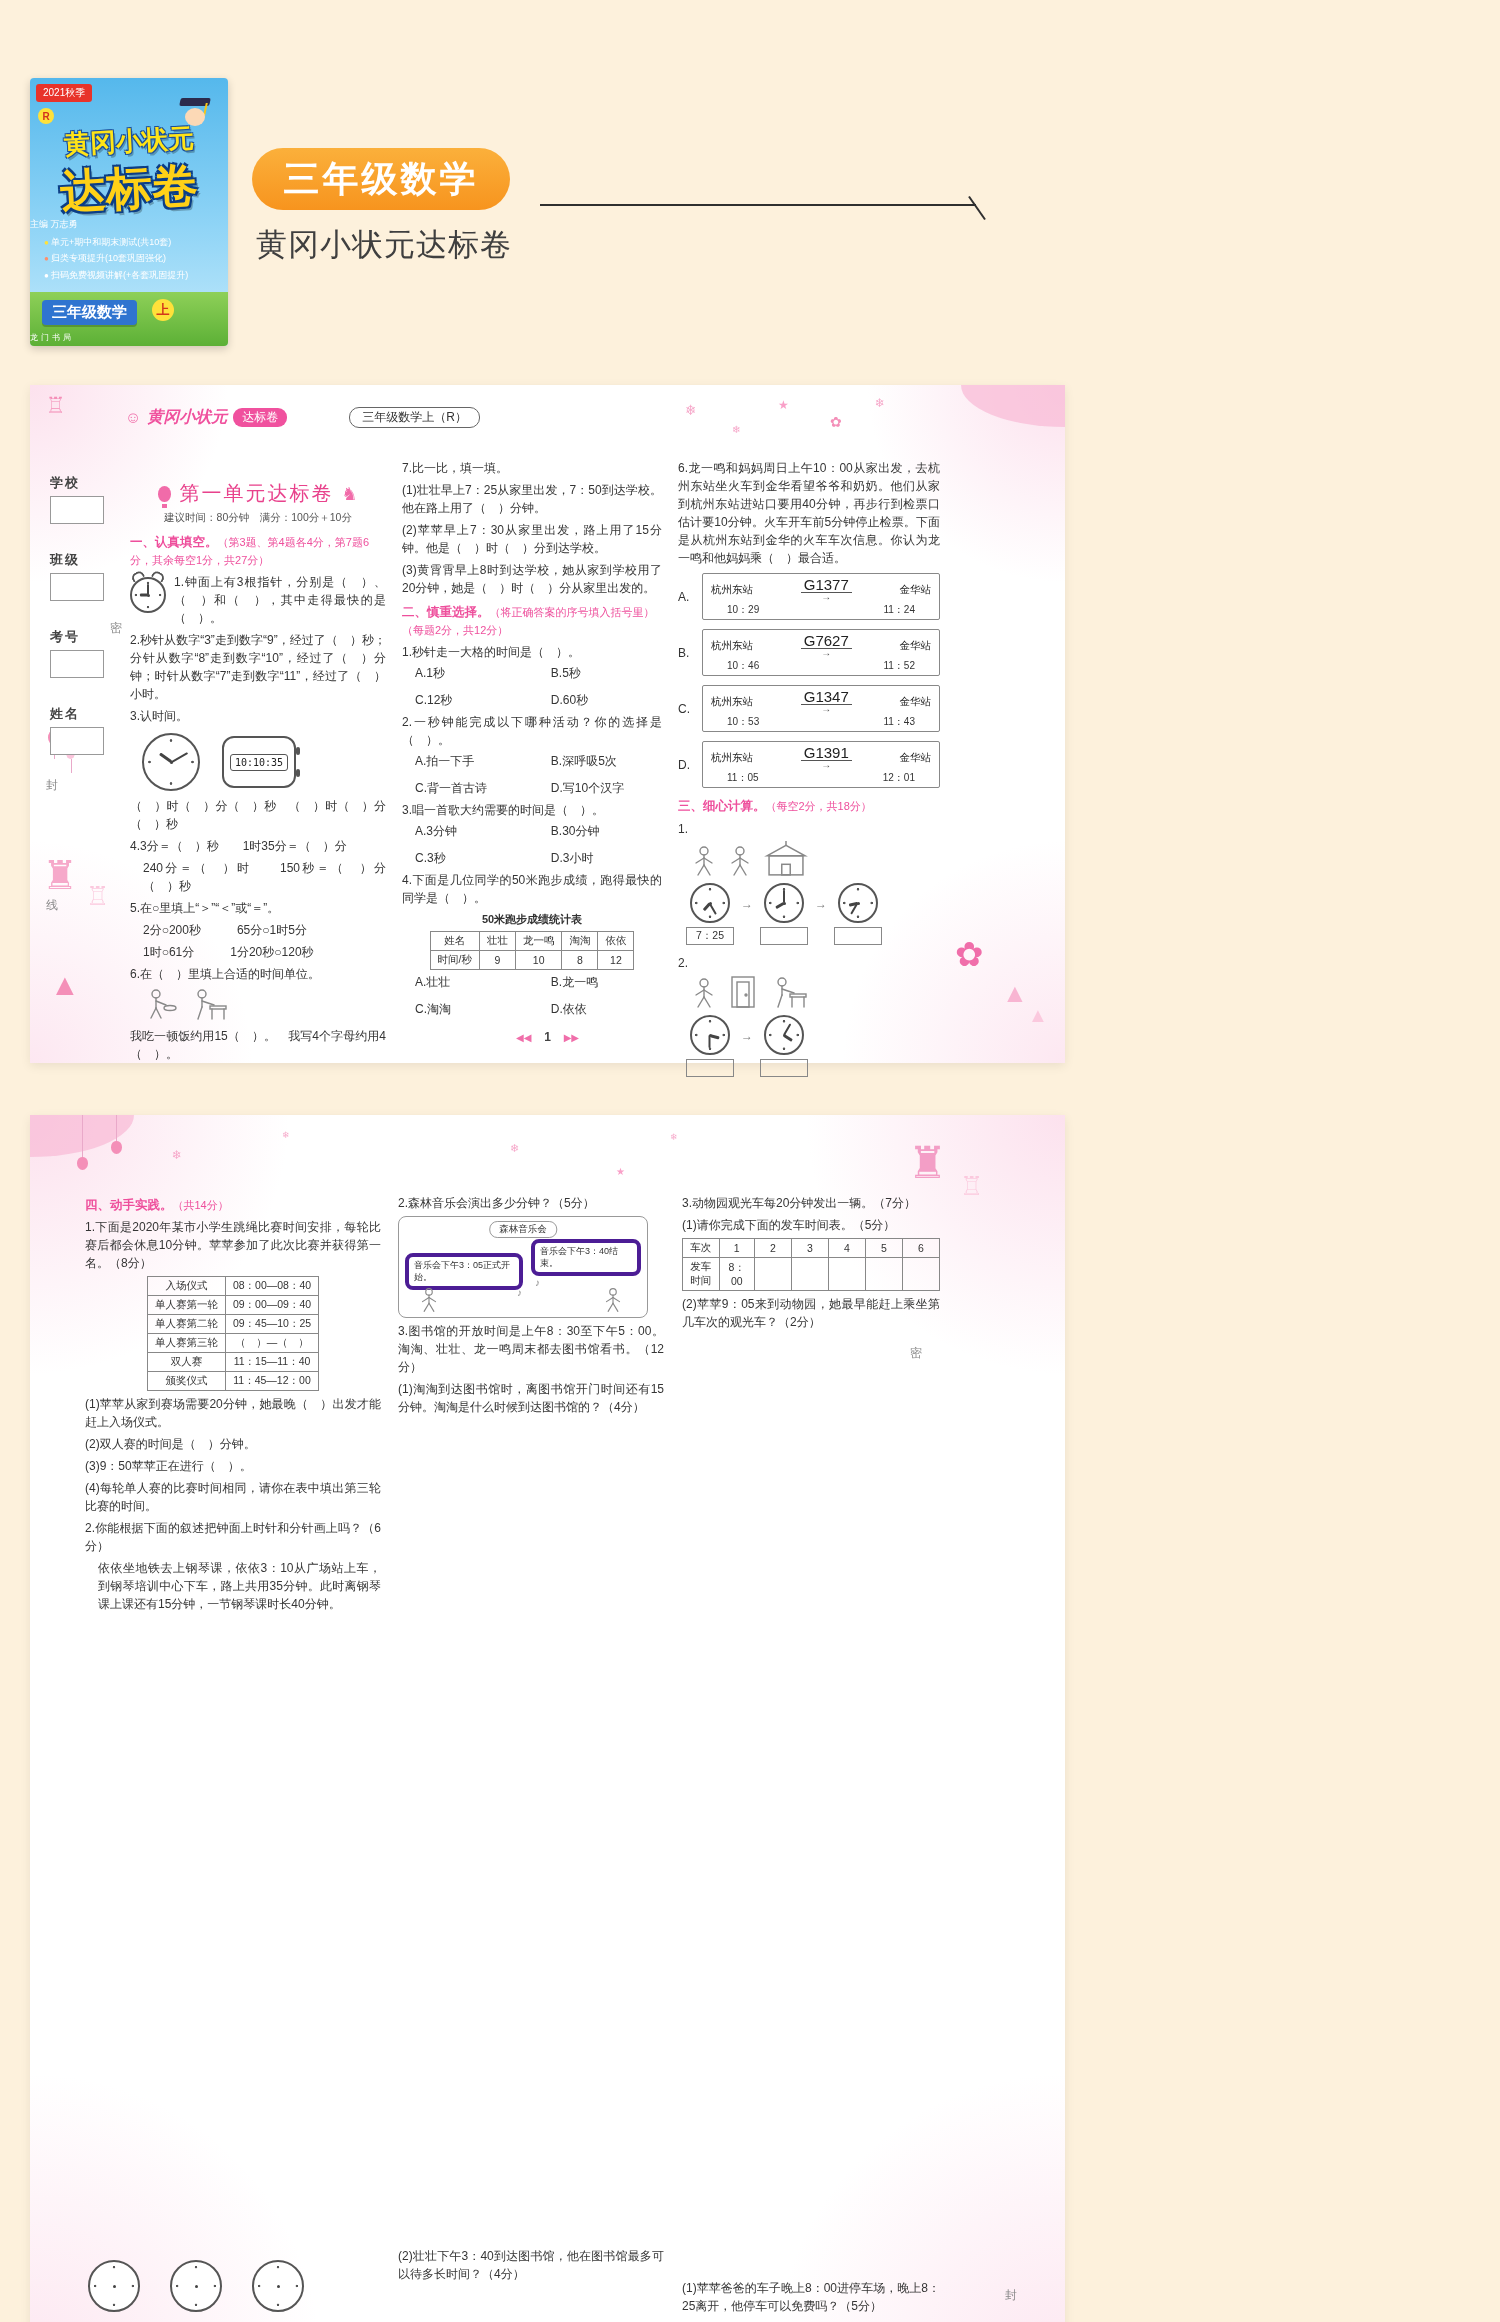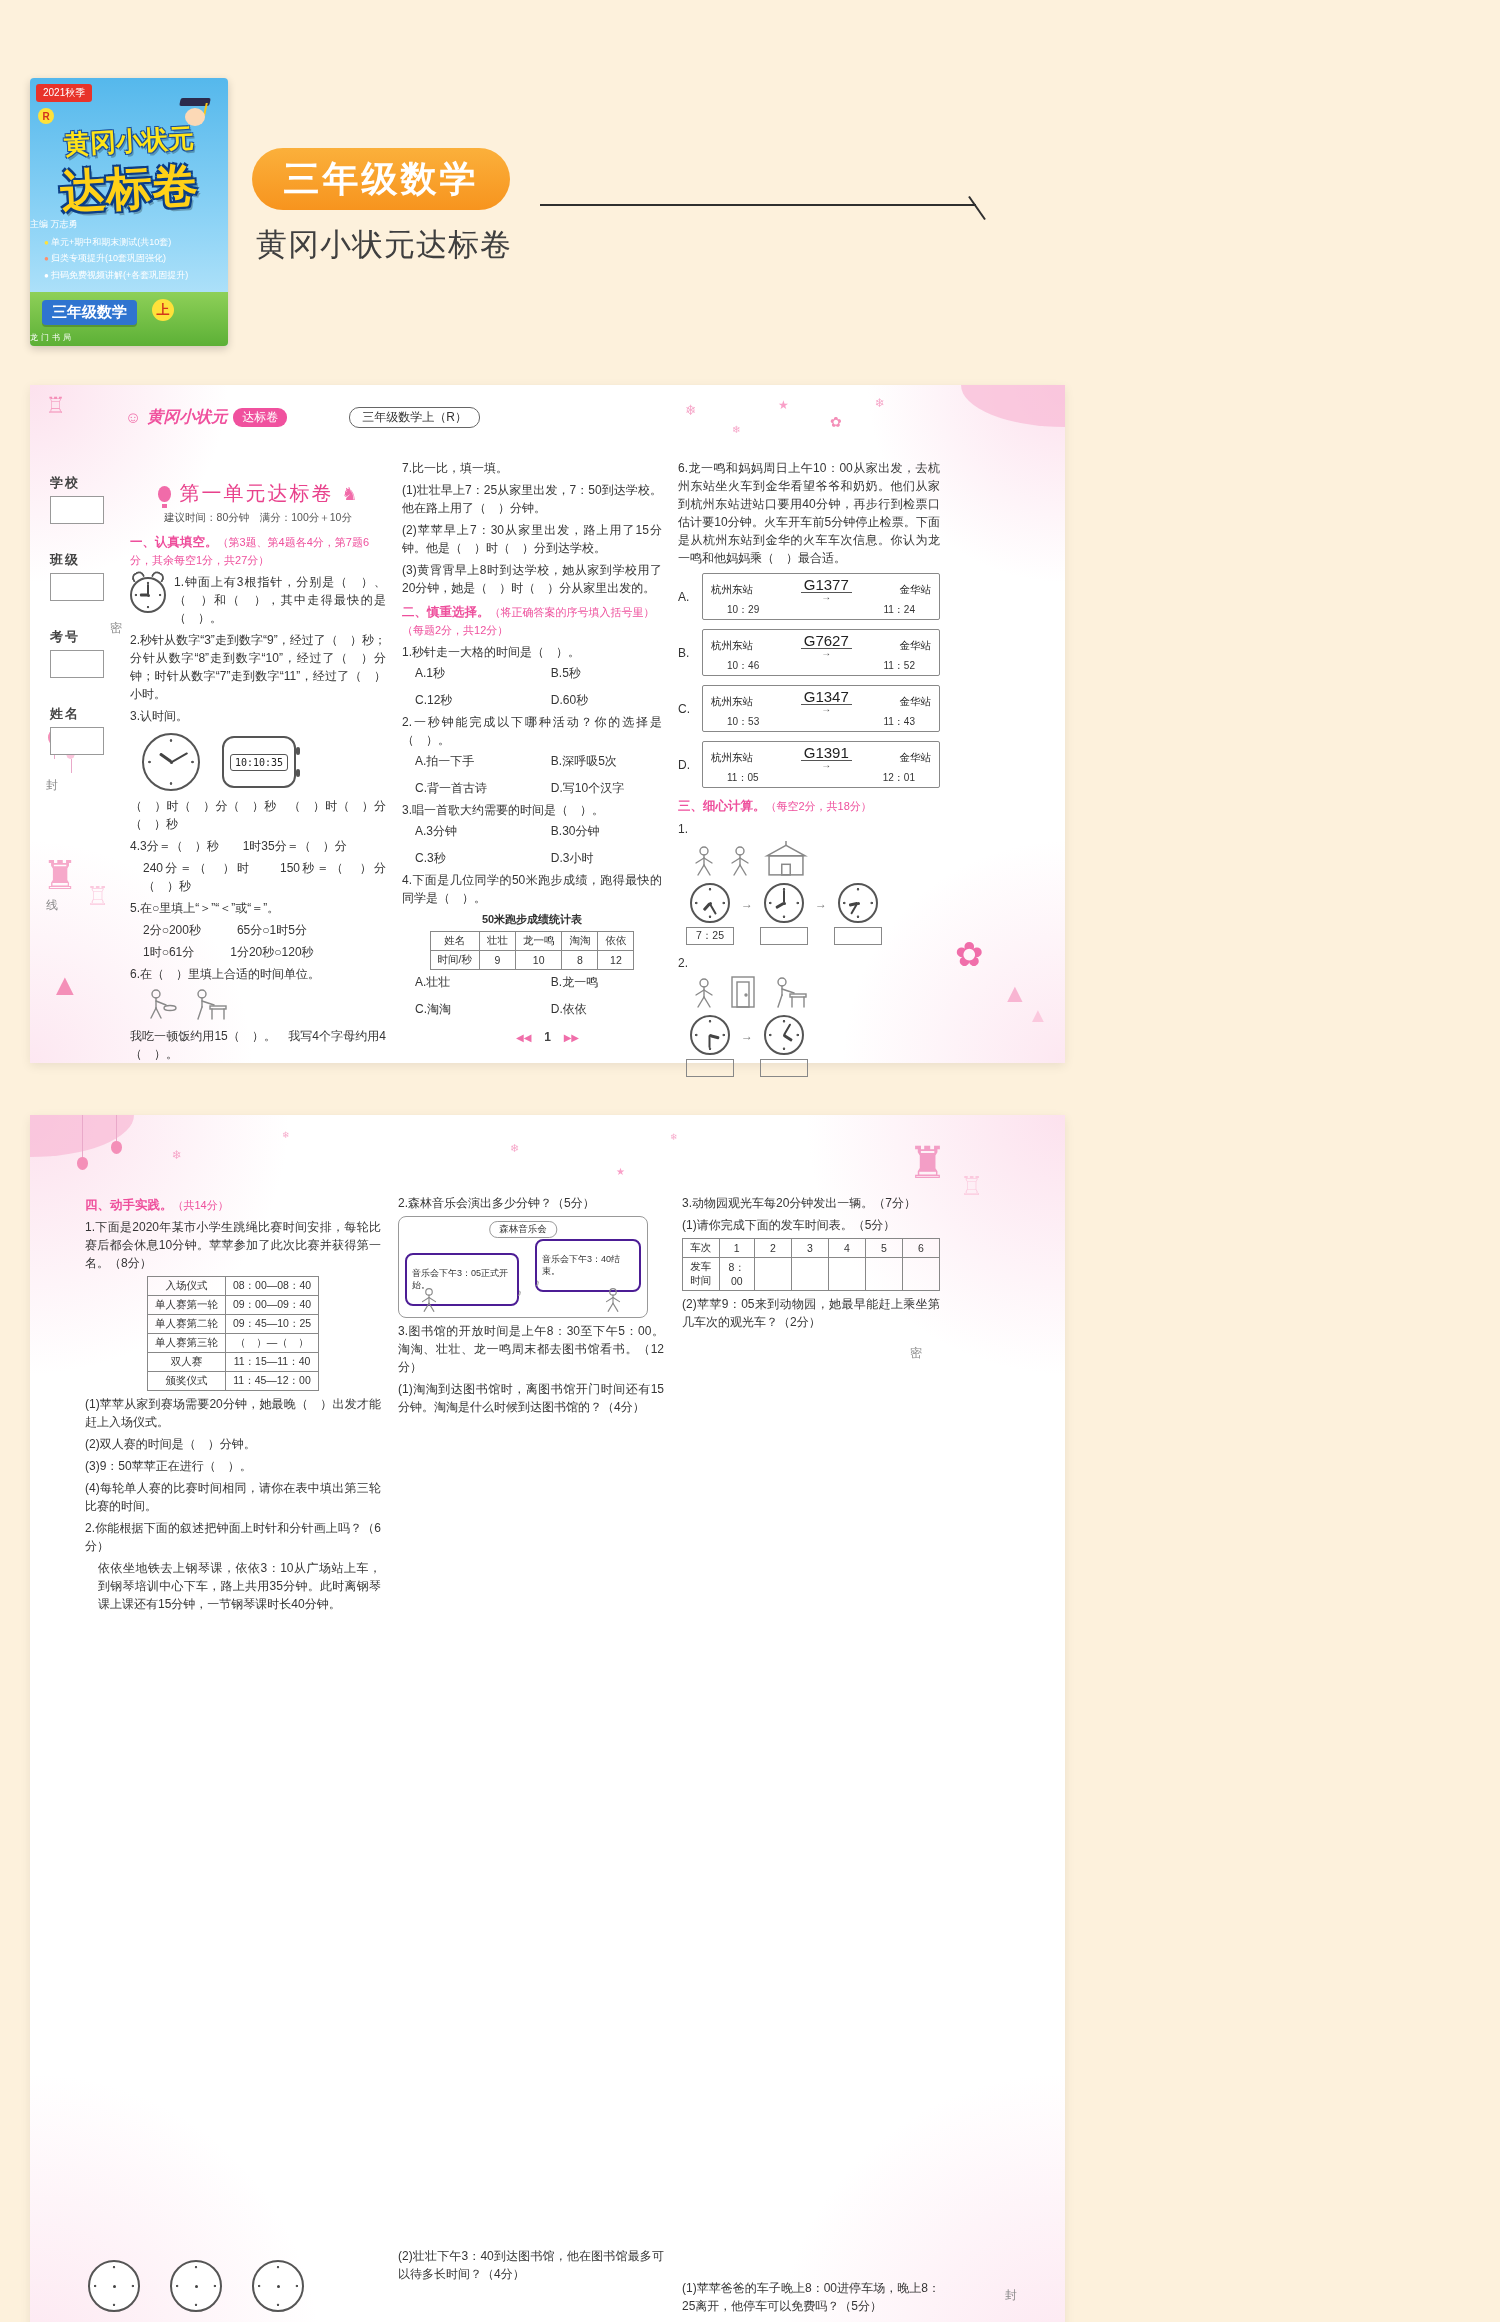--- a/index.html
+++ b/index.html
@@ -140,21 +140,21 @@
   .swag.l{left:0;border-radius:0 0 100% 0}
   .hang{position:absolute;width:1px;background:#e9a9c9}
   .hang::after{content:"";position:absolute;left:-5px;bottom:-13px;width:11px;height:13px;background:#f48fb8;border-radius:50% 50% 55% 55%}
   .bal{position:absolute;border-radius:50%;background:#f48fb8}
   .bal::after{content:"";position:absolute;left:50%;top:100%;width:1px;height:14px;background:#e9a9c9}
 
   
   .scene{width:248px;height:100px;border:1px solid #999;border-radius:8px;position:relative;margin:2px 0;background:#fff}
   .scene-banner{position:absolute;top:4px;left:50%;transform:translateX(-50%);border:1px solid #999;border-radius:8px;
                 padding:1px 9px;font-size:9.5px;color:#333;background:#fff;white-space:nowrap}
-  .bubble{position:absolute;border:2px solid #4c1d95;border-radius:8px;padding:13px 5px;font-size:9px;line-height:1.3;color:#333;background:#fff}
+  .bubble{position:absolute;border:4px solid #4c1d95;border-radius:8px;padding:3px 5px;font-size:9px;line-height:1.3;color:#333;background:#fff}
   .b1{left:6px;top:36px;max-width:100px}
   .b2{right:6px;top:22px;max-width:92px}
   .note-ic{position:absolute;color:#888;font-size:10px}
 
   
   .parking-row{display:flex;gap:12px;align-items:flex-start;margin-top:8px}
   .p-sign{width:56px;height:56px;border:2.5px solid #222;border-radius:8px;display:flex;align-items:center;justify-content:center;
           font-size:34px;font-weight:bold;color:#111;background:#fff}
   .fee-panel{border:1px solid #888;width:170px;background:#fff}
   .fee-title{font-size:10px;font-weight:bold;text-align:center;border-bottom:1px solid #888;padding:2px}

